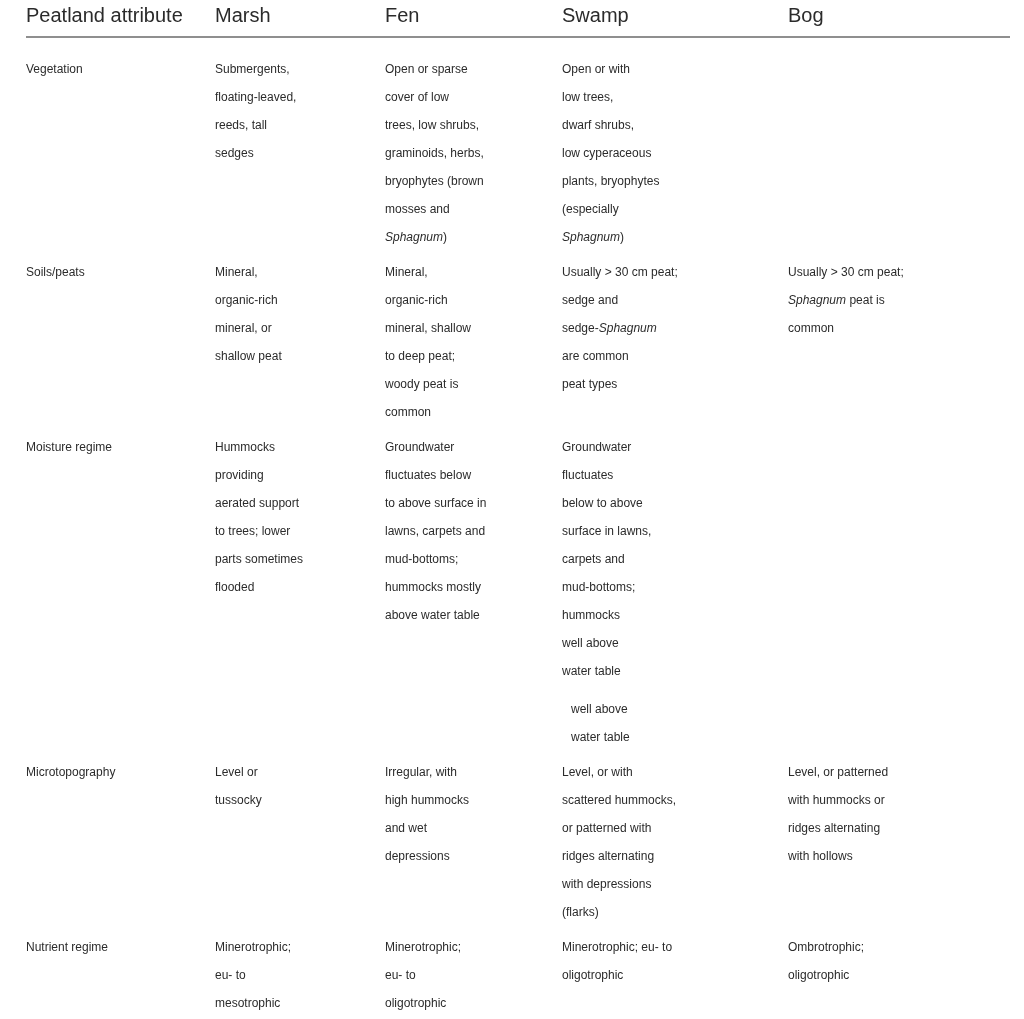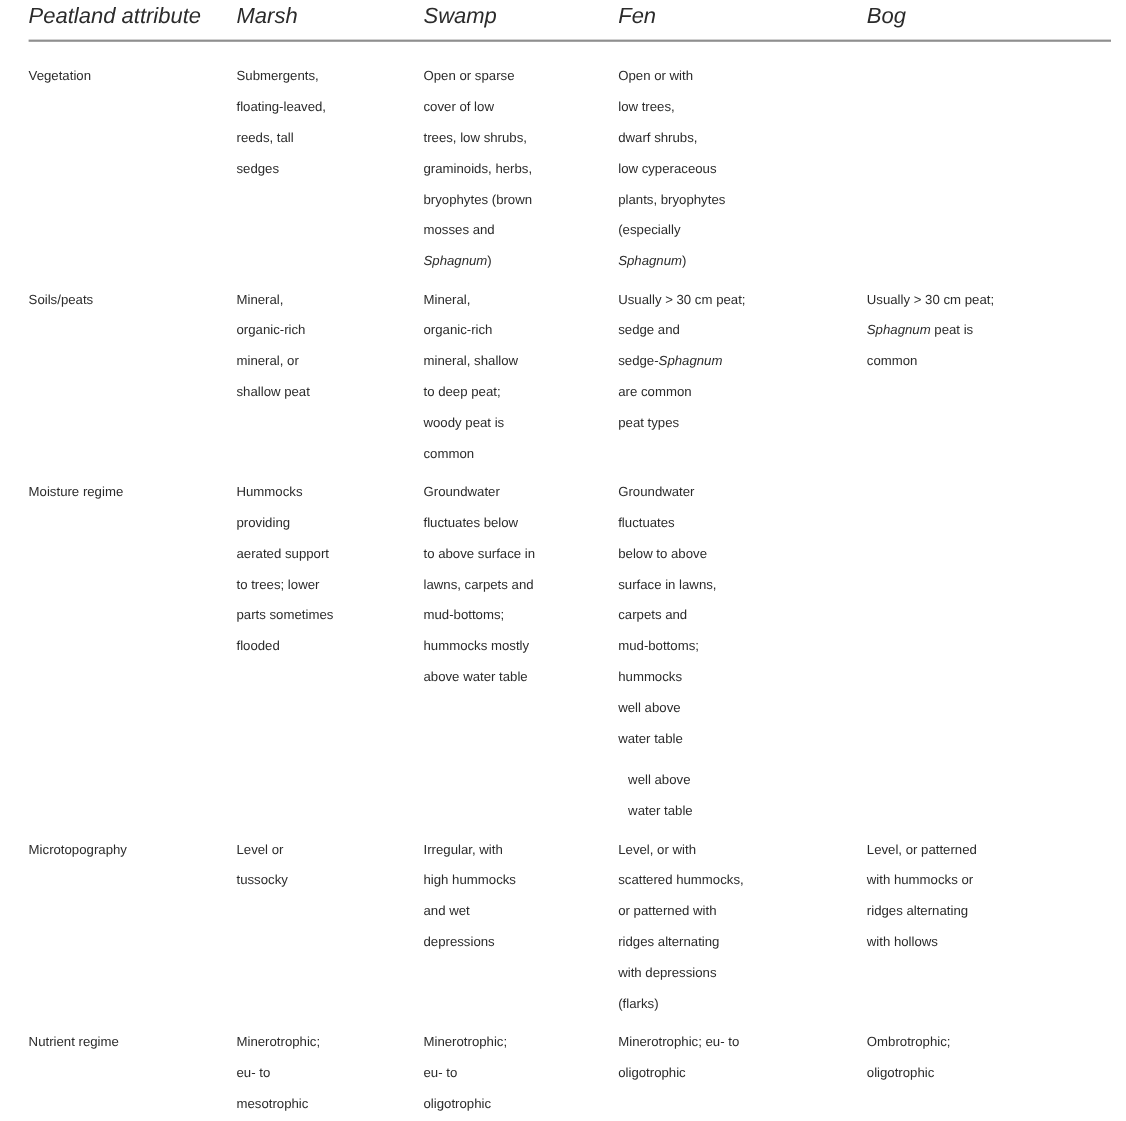--- a/index.html
+++ b/index.html
@@ -26,21 +26,20 @@
   .thead {
     padding-bottom: 9px;
     border-bottom: 2px solid #8f8f8f;
     margin-bottom: 17px;
   }
   .th {
     font-size: 20px;
     line-height: 24px;
     font-weight: 400;
     color: #2b2b2b;
-    font-style: italic;
   }
   .body-row {
     margin-bottom: 7px;
   }
   .cell {
     font-size: 12px;
     line-height: 28px;
     white-space: pre-line;
     padding-right: 6px;
   }
@@ -51,22 +50,22 @@
     padding-left: 9px;
   }
 </style>
 </head>
 <body>
 
 <div class="doc">
   <div class="grid-row thead" id="thead">
       <div class="th">Peatland attribute</div>
       <div class="th">Marsh</div>
+      <div class="th">Fen</div>
       <div class="th">Swamp</div>
-      <div class="th">Fen</div>
       <div class="th">Bog</div>
     </div>
   <div id="tbody">
       <div class="grid-row body-row">
         <div class="cell">Vegetation</div>
         <div class="cell"><div>Submergents,
 floating-leaved,
 reeds, tall
 sedges</div></div>
         <div class="cell"><div>Open or sparse

